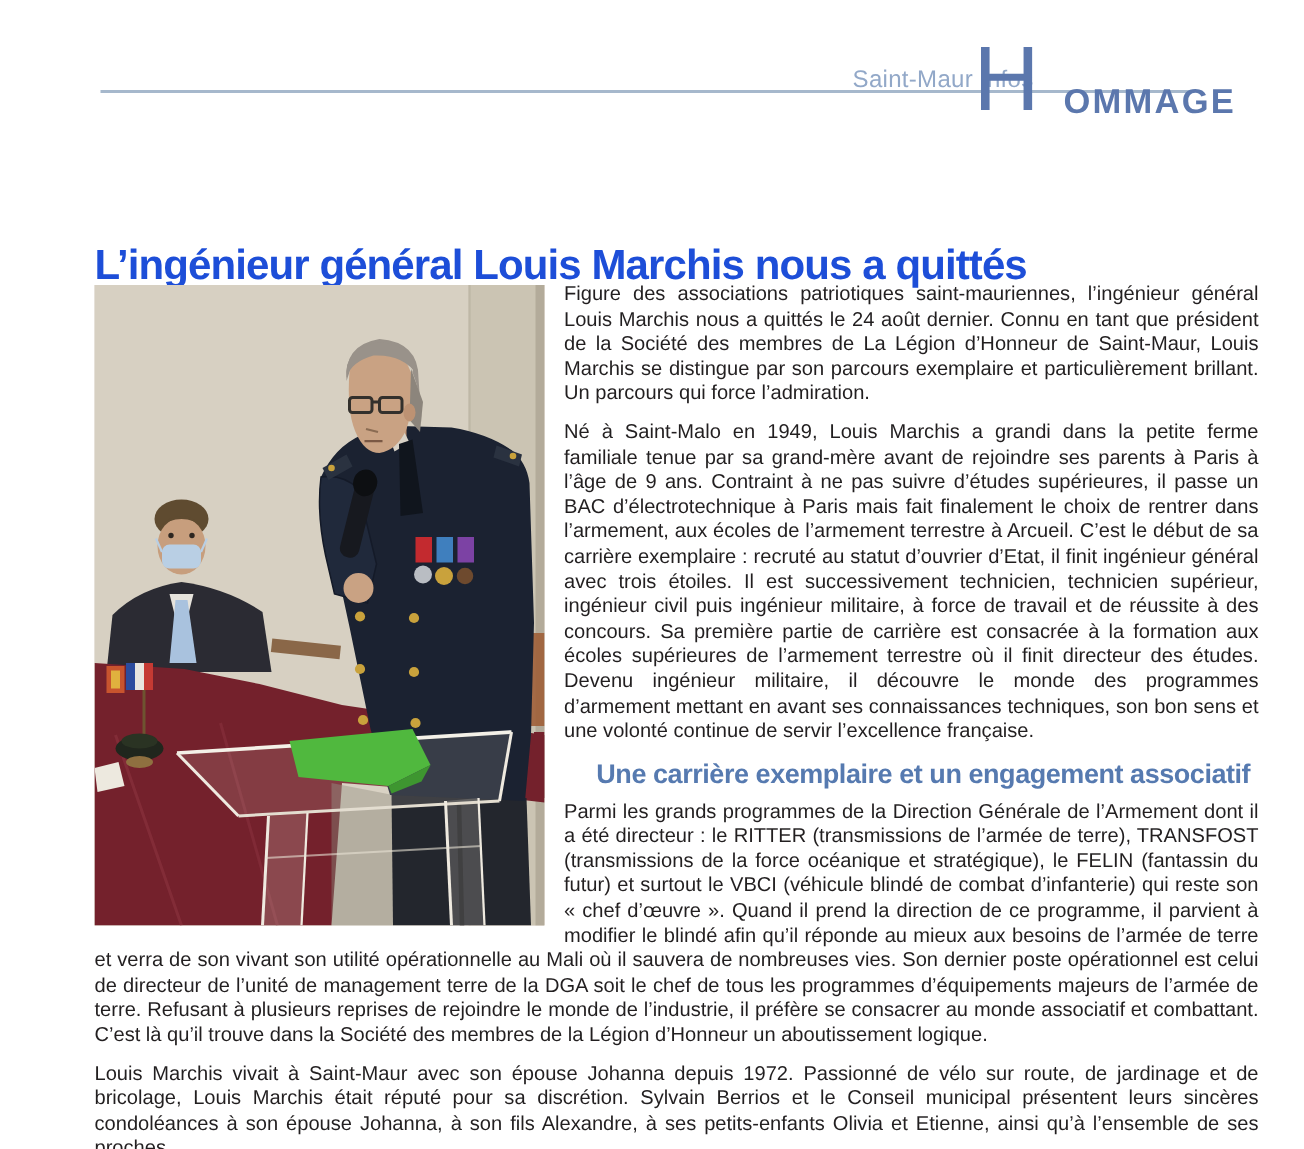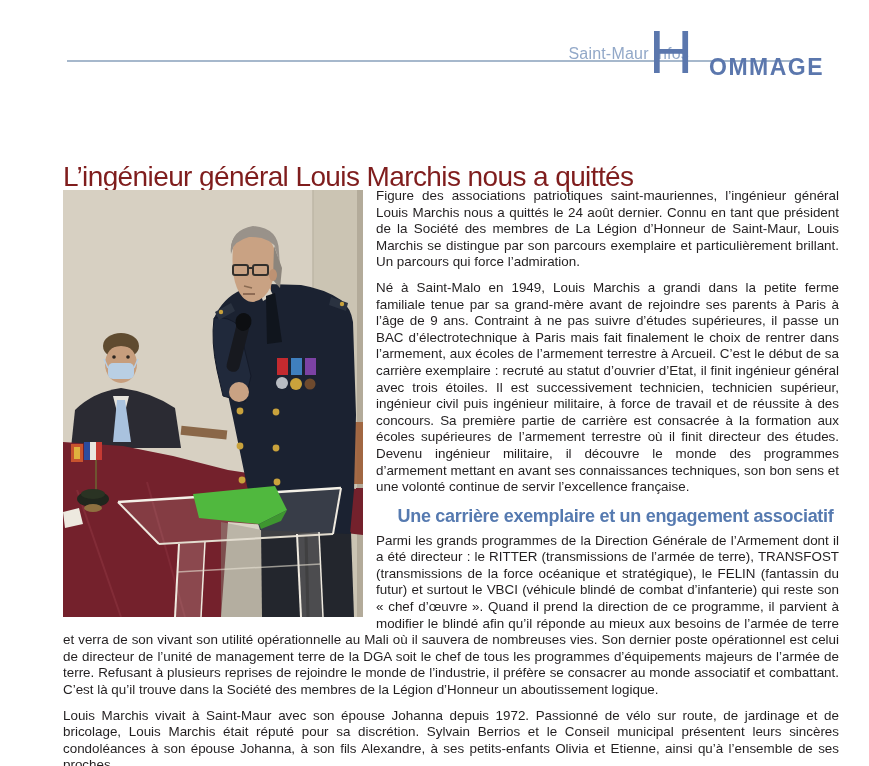--- a/index.html
+++ b/index.html
@@ -14,21 +14,21 @@
     position:absolute;left:649px;top:22px;font-size:61px;line-height:1;
     color:#5B77AD;font-weight:400;
   }
   .section-rest{
     position:absolute;left:709px;top:56px;font-size:23px;line-height:1;
     color:#5B77AD;font-weight:700;letter-spacing:1.5px;
   }
   
   .title{
     position:absolute;left:63px;top:142px;width:792px;
-    font-size:28px;font-weight:400;color:#7f1d1d;letter-spacing:-.6px;white-space:nowrap;
+    font-size:28px;font-weight:700;color:#1d4ed8;letter-spacing:-.6px;white-space:nowrap;
   }
   .article{
     position:absolute;left:63px;top:188px;width:792px;
     color:#221F20;font-size:13.4px;line-height:16.6px;text-align:justify;
   }
   .article p{margin:0 16px 9px 0;}
   .subhead{
     font-size:18px;line-height:20px;font-weight:700;color:#567AB0;
     letter-spacing:-.3px;margin:10px 0 7px 0;text-align:center;
   }

